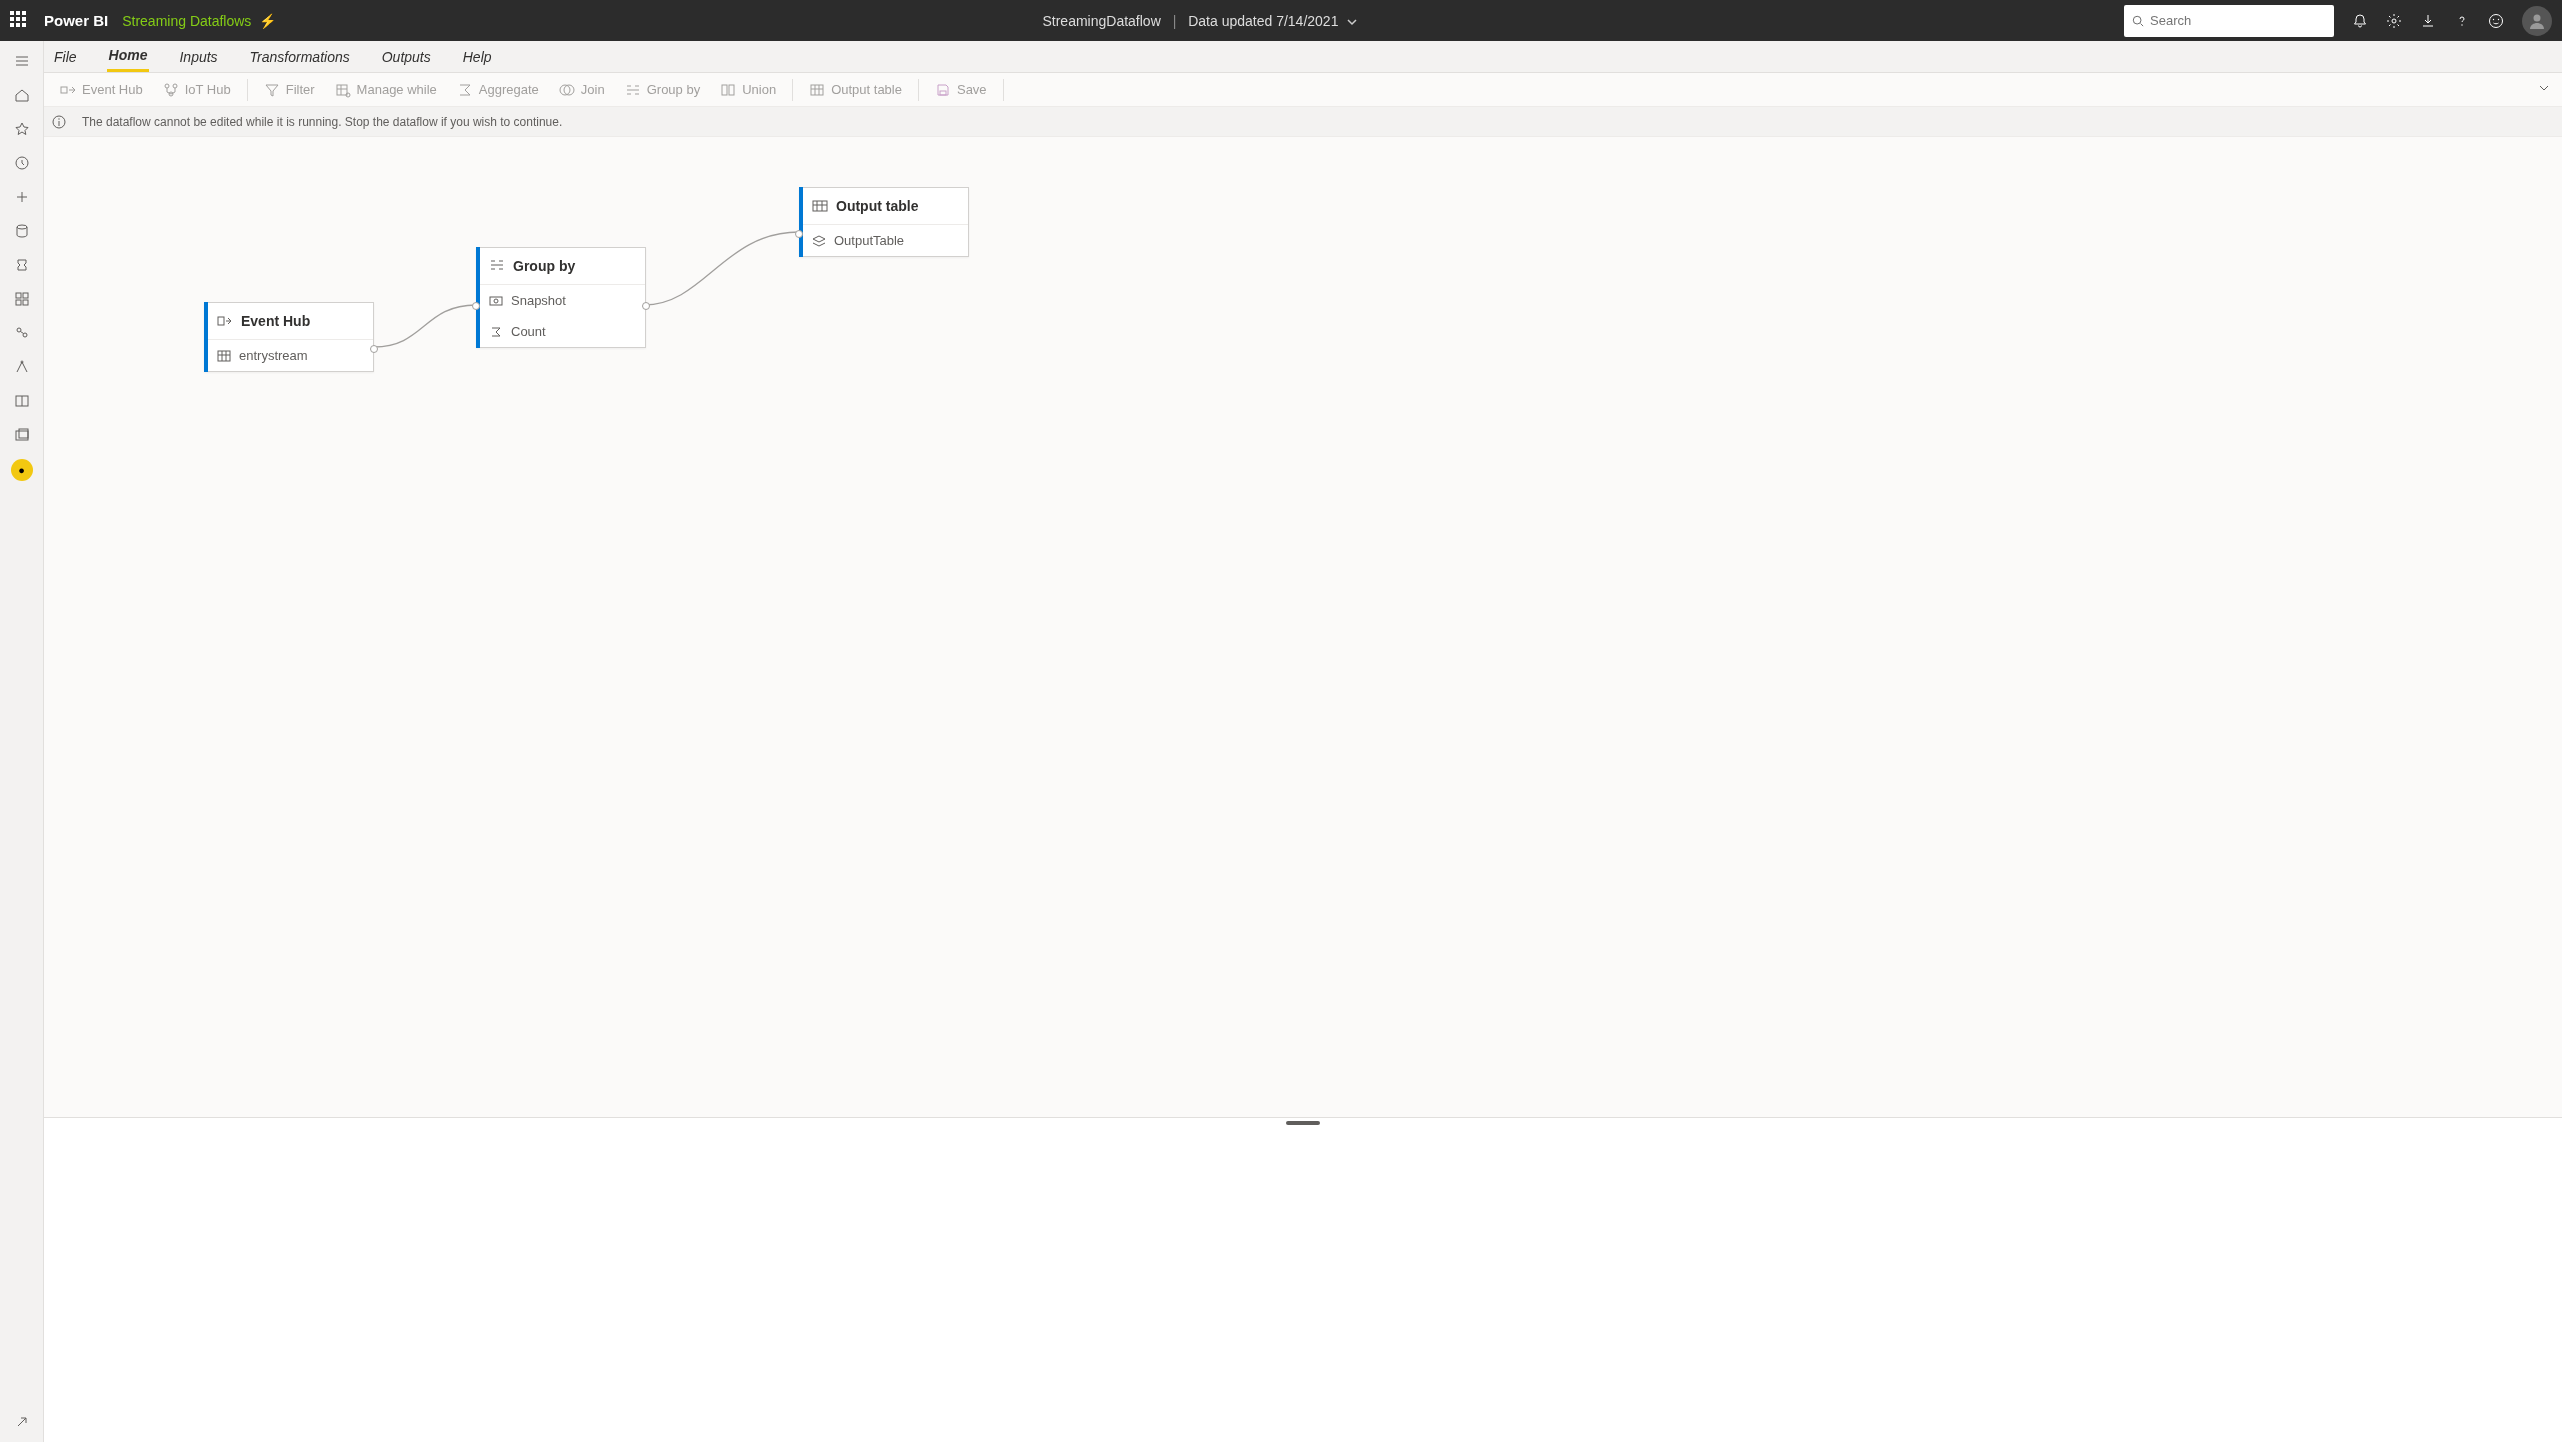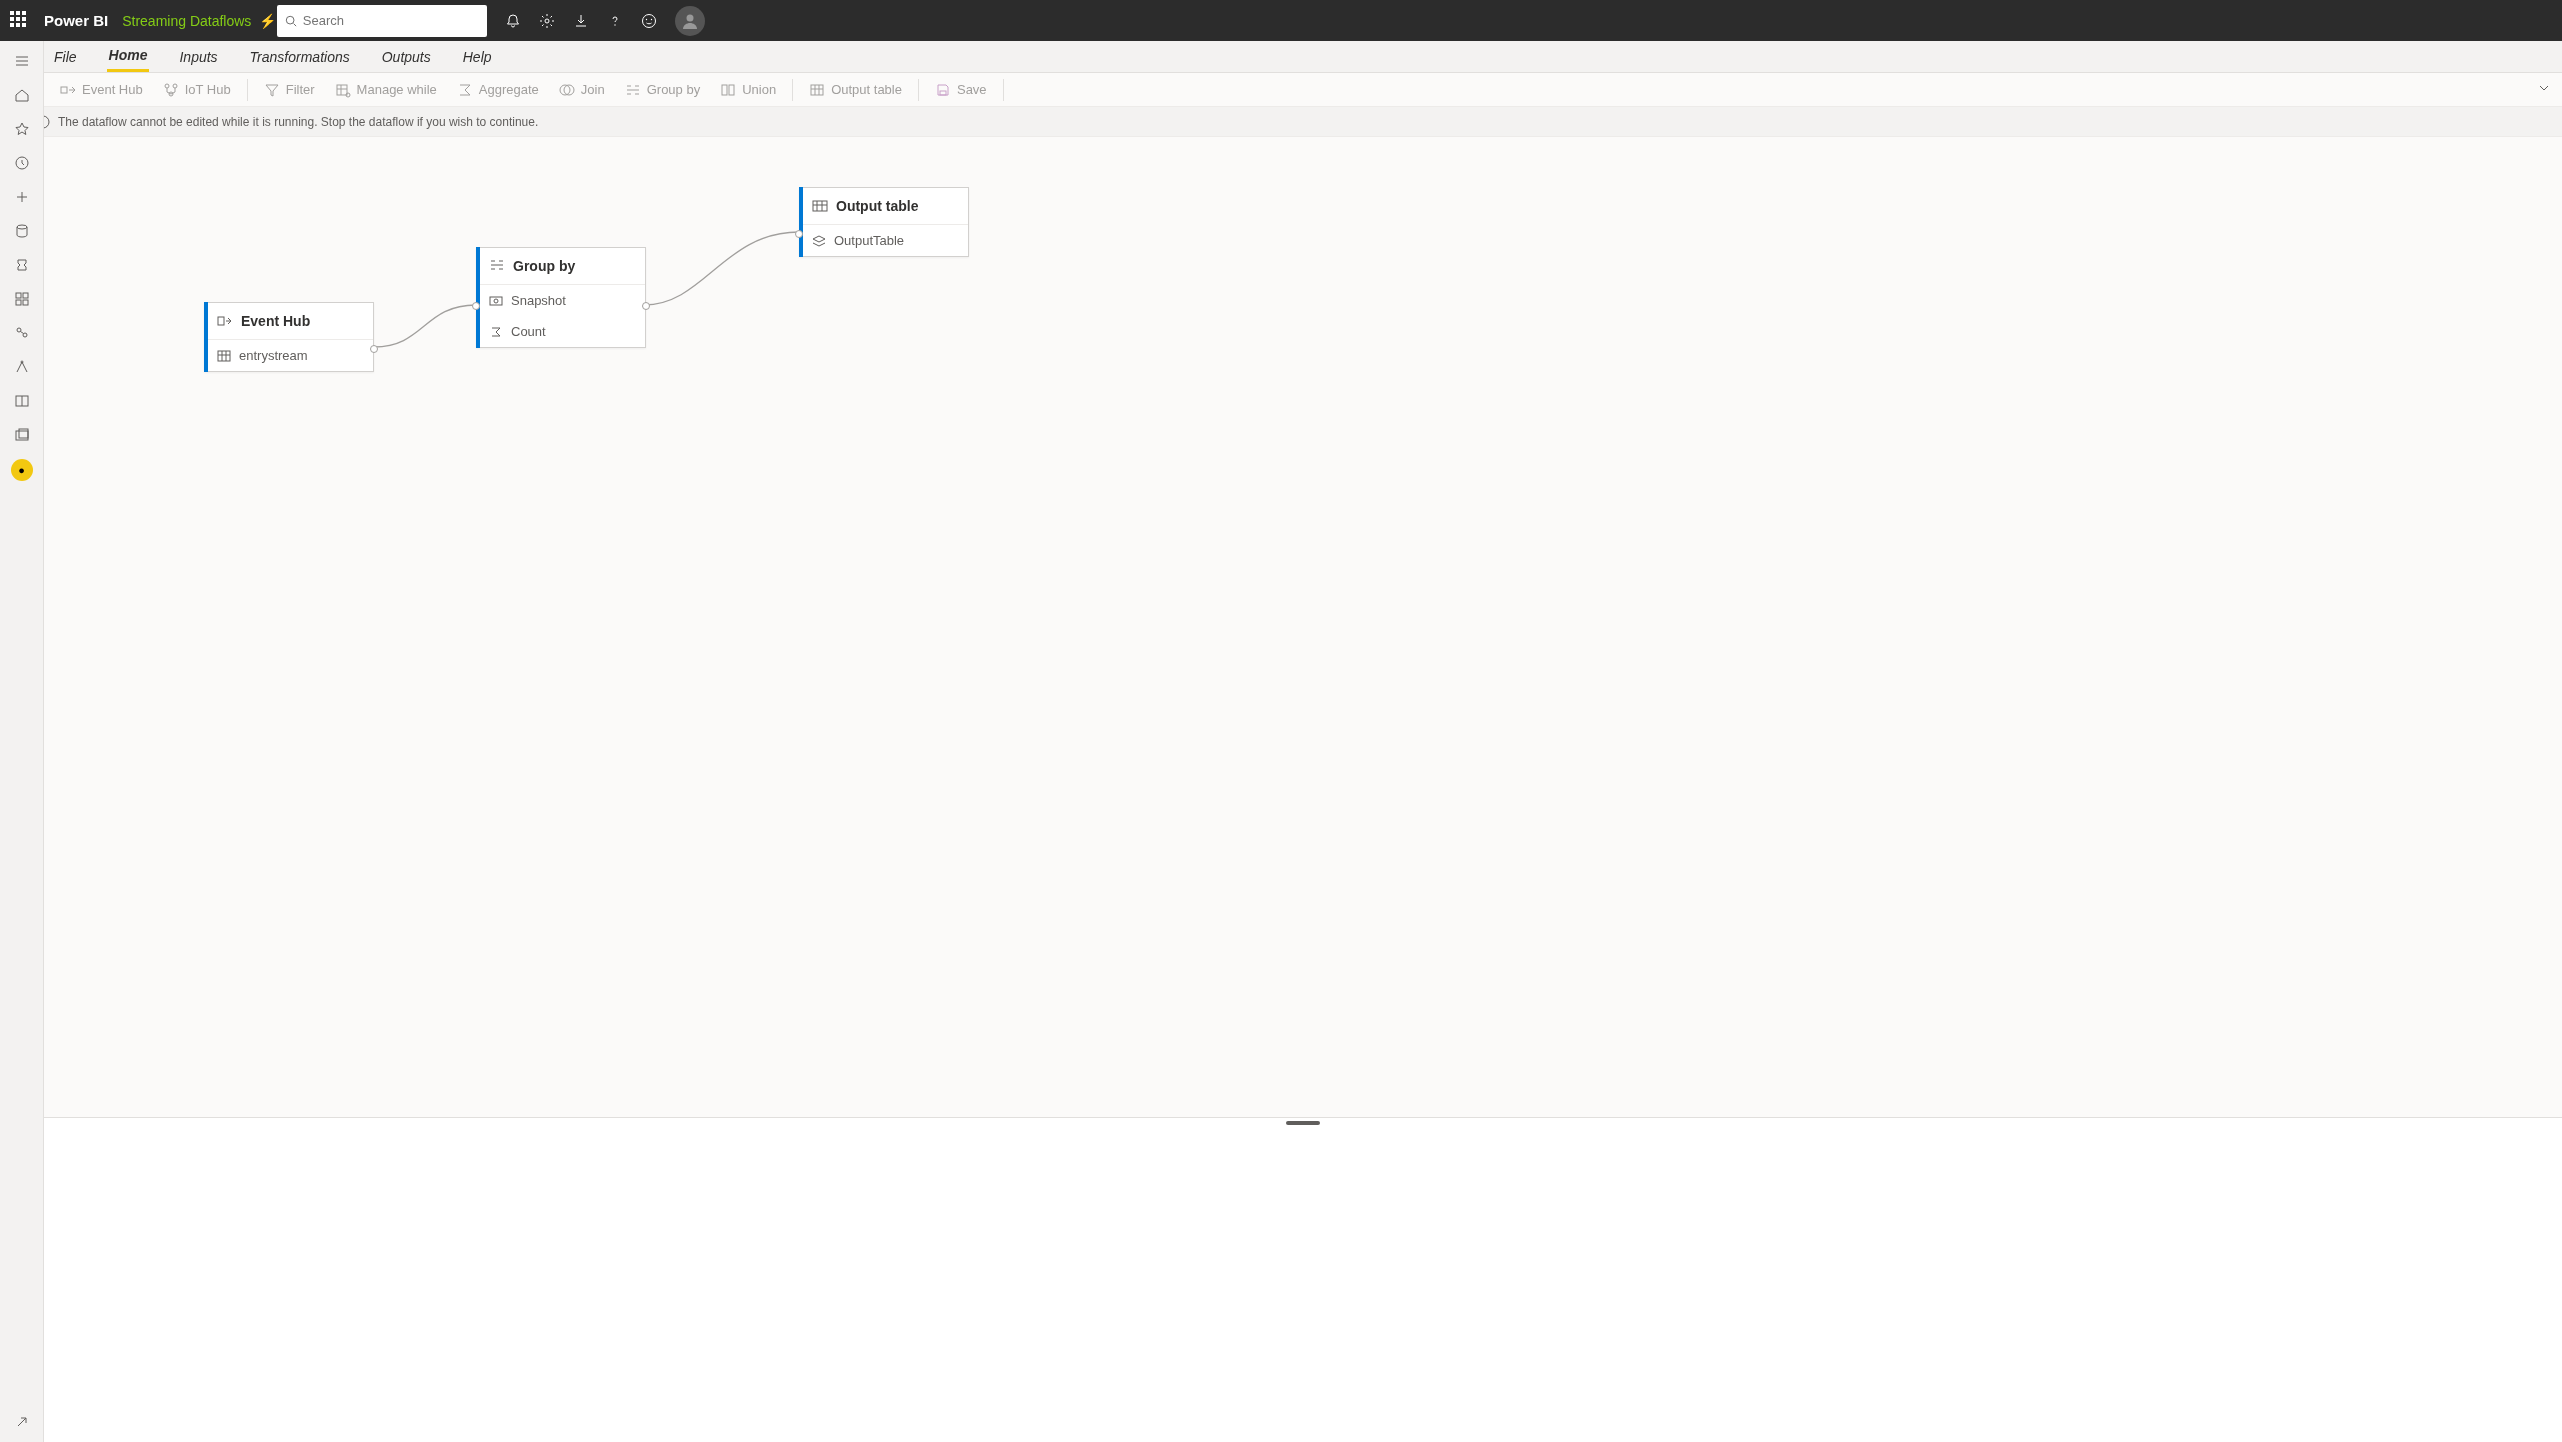--- a/index.html
+++ b/index.html
@@ -25,21 +25,21 @@
 .menubar { height: 32px; background: #f3f2f1; border-bottom: 1px solid #e1dfdd; display: flex; align-items: center; padding-left: 52px; gap: 28px; font-size: 14px; }
 .menubar .item { padding: 6px 2px; cursor: pointer; font-style: italic; }
 .menubar .item.active { border-bottom: 3px solid #f2c811; font-weight: 600; }
 
 .ribbon { height: 34px; background: #fbfaf9; border-bottom: 1px solid #edebe9; display: flex; align-items: center; padding-left: 52px; gap: 4px; color: #a19f9d; font-size: 13px; }
 .ribbon .btn { display: flex; align-items: center; gap: 6px; padding: 4px 8px; cursor: default; }
 .ribbon .btn svg { stroke: #a19f9d; fill: none; }
 .ribbon .sep { width: 1px; height: 22px; background: #e1dfdd; margin: 0 4px; }
 .ribbon-chevron { margin-left: auto; margin-right: 12px; cursor: pointer; }
 
-.infobar { height: 30px; background: #f3f2f1; border-bottom: 1px solid #edebe9; display: flex; align-items: center; padding-left: 36px; color: #605e5c; font-size: 12px; gap: 8px; }
+.infobar { height: 30px; background: #f3f2f1; border-bottom: 1px solid #edebe9; display: flex; align-items: center; padding-left: 52px; color: #605e5c; font-size: 12px; gap: 16px; }
 
 .leftnav { position: absolute; top: 41px; left: 0; bottom: 0; width: 44px; background: #f3f2f1; border-right: 1px solid #e1dfdd; display: flex; flex-direction: column; align-items: center; padding-top: 10px; gap: 14px; z-index: 5; }
 .leftnav .nav-icon { width: 20px; height: 20px; cursor: pointer; color: #605e5c; display:flex; align-items:center; justify-content:center;}
 .leftnav .spacer { flex: 1; }
 .leftnav .workspace-chip { width: 22px; height: 22px; border-radius: 50%; background: #f2c811; display:flex; align-items:center; justify-content:center; font-size:11px; color:#000;}
 .leftnav .expand { margin-bottom: 10px; }
 
 .canvas-wrap { position: absolute; left: 44px; right: 0; top: 137px; bottom: 0; display: flex; flex-direction: column; }
 .canvas { flex: 1; position: relative; background: #fbfaf9; overflow: hidden; }
 svg.connector { position: absolute; top: 0; left: 0; width: 100%; height: 100%; pointer-events: none; }
@@ -75,20 +75,28 @@
       <span></span>
       <span></span>
       <span></span>
       <span></span>
       <span></span>
   </div>
   <div class="appname">Power BI</div>
   <div class="docname">Streaming Dataflows</div>
   <span class="bolt">⚡</span>
 
+  <div class="center">
+    <span>StreamingDataflow</span>
+    <span class="pipe">|</span>
+    <span>Data updated 7/14/2021</span>
+    <svg width="12" height="12" viewBox="0 0 12 12" style="vertical-align:middle; margin-left:4px;">
+        <path d="M2 4l4 4 4-4" stroke="#ccc" fill="none" stroke-width="1.5"></path>
+      </svg>
+  </div>
 
   <div class="right">
     <div class="searchbox">
       <svg width="14" height="14" viewBox="0 0 14 14">
           <circle cx="6" cy="6" r="4.5" stroke="#555" fill="none"></circle>
           <line x1="10" y1="10" x2="13" y2="13" stroke="#555"></line>
         </svg>
       <input placeholder="Search" style="">
     </div>
     <div class="top-icon">

